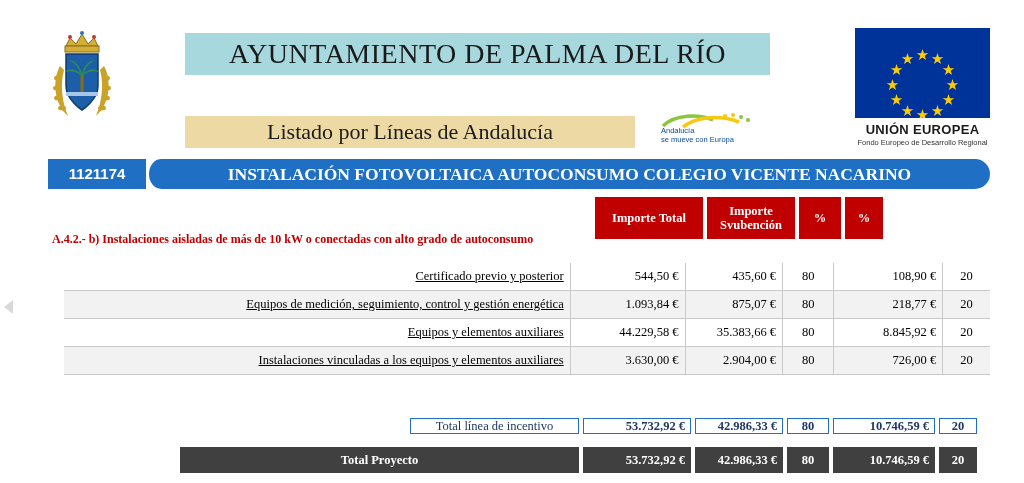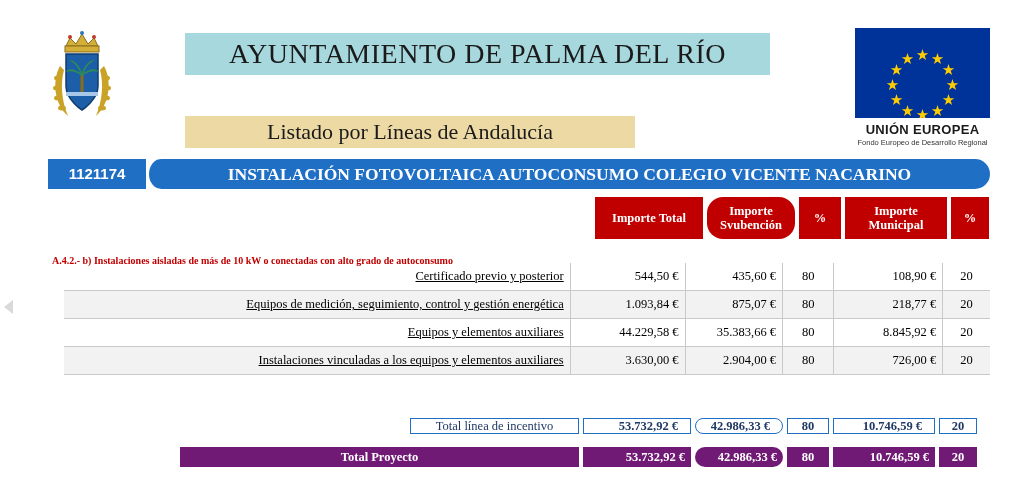--- a/index.html
+++ b/index.html
@@ -182,36 +182,35 @@
     text-align: center;
     height: 42px;
     display: flex;
     align-items: center;
     justify-content: center;
     line-height: 1.15;
     padding: 0 2px;
     box-sizing: border-box;
   }
   .w-importe { width: 108px; }
-  .w-subv    { width: 88px; border-radius: 16px; }
+  .w-subv    { width: 88px; }
   .w-pct     { width: 42px; }
   .w-muni    { width: 102px; }
   .w-pct2    { width: 38px; }
 
   
   .section-label {
     position: absolute;
     left: 52px;
     top: 232px;
     font-family: "Liberation Serif", serif;
     font-weight: bold;
-    font-size: 10px;
+    font-size: 12px;
     color: #c00000;
     white-space: nowrap;
-    margin-top: 23px;
   }
 
   
   table.data {
     position: absolute;
     left: 64px;
     top: 263px;
     width: 926px;
     border-collapse: collapse;
     font-family: "Liberation Serif", serif;
@@ -249,41 +248,41 @@
     background: #ffffff;
     height: 16px;
     display: flex;
     align-items: center;
     justify-content: center;
     font-family: "Liberation Serif", serif;
     font-size: 12.5px;
     font-weight: bold;
     color: #1f3864;
     box-sizing: border-box;
-    padding: 0 12px;
+    padding: 0 5px;
   }
   .incentive-row .cell.label {
     width: 169px;
     font-weight: normal;
     color: #1f3864;
   }
   .incentive-row .cell.num { justify-content: flex-end; }
 
   
   .total-row {
     position: absolute;
     left: 180px;
     top: 447px;
     display: flex;
     gap: 4px;
   }
   .total-row .cell {
-    background: #701a75;
+    background: #404040;
     color: #ffffff;
-    height: 20px;
+    height: 26px;
     display: flex;
     align-items: center;
     justify-content: center;
     font-family: "Liberation Serif", serif;
     font-size: 12.5px;
     font-weight: bold;
     box-sizing: border-box;
     padding: 0 6px;
     text-align: right;
   }
@@ -336,20 +335,32 @@
   </div>
 
   <div class="title-band">
     <div class="title-text">AYUNTAMIENTO DE PALMA DEL RÍO</div>
   </div>
 
   <div class="subtitle-band">
     <div class="subtitle-text">Listado por Líneas de Andalucía</div>
   </div>
 
+  <div class="andalucia-logo">
+    <svg class="and-top" viewBox="0 0 110 18" width="110" height="18">
+      <path d="M8 14 C20 2 44 2 58 8" stroke="#8cc63f" stroke-width="3.5" fill="none"></path>
+      <path d="M28 15 C42 4 66 3 84 10" stroke="#f9c80e" stroke-width="3.5" fill="none"></path>
+      <circle cx="70" cy="4" r="2" fill="#f9c80e"></circle>
+      <circle cx="78" cy="3" r="2" fill="#f9c80e"></circle>
+      <circle cx="86" cy="5" r="2" fill="#8cc63f"></circle>
+      <circle cx="93" cy="8" r="2" fill="#8cc63f"></circle>
+    </svg>
+    <div class="and-text1">Andalucía</div>
+    <div class="and-text2">se mueve con Europa</div>
+  </div>
 
   <div class="eu-block">
     <div class="eu-flag">
       <svg viewBox="0 0 135 90" width="135" height="90">
         <rect x="0" y="0" width="135" height="90" fill="#003399"></rect>
         <g fill="#FFCC00">
           <polygon points="67.5,21 68.9,25.2 73.3,25.2 69.7,27.8 71.1,32 67.5,29.4 63.9,32 65.3,27.8 61.7,25.2 66.1,25.2"></polygon>
           <polygon points="82.5,25 83.9,29.2 88.3,29.2 84.7,31.8 86.1,36 82.5,33.4 78.9,36 80.3,31.8 76.7,29.2 81.1,29.2"></polygon>
           <polygon points="93.5,36 94.9,40.2 99.3,40.2 95.7,42.8 97.1,47 93.5,44.4 89.9,47 91.3,42.8 87.7,40.2 92.1,40.2"></polygon>
           <polygon points="97.5,51 98.9,55.2 103.3,55.2 99.7,57.8 101.1,62 97.5,59.4 93.9,62 95.3,57.8 91.7,55.2 96.1,55.2"></polygon>
@@ -371,21 +382,20 @@
 
 <div class="idbar">
   <div class="idnum">1121174</div>
   <div class="idname">INSTALACIÓN FOTOVOLTAICA AUTOCONSUMO COLEGIO VICENTE NACARINO</div>
 </div>
 
 <div class="col-headers">
   <div class="col-head w-importe">Importe Total</div>
   <div class="col-head w-subv">Importe Svubención</div>
   <div class="col-head w-pct">%</div>
-  <div class="col-head w-muni">Importe Municipal</div>
   <div class="col-head w-pct2">%</div>
 </div>
 
 <div class="section-label">A.4.2.- b) Instalaciones aisladas de más de 10 kW o conectadas con alto grado de autoconsumo</div>
 
 <table class="data">
   <tbody>
     <tr>
       <td class="c-concept">Certificado previo y posterior</td>
       <td class="c-total">544,50 €</td>

